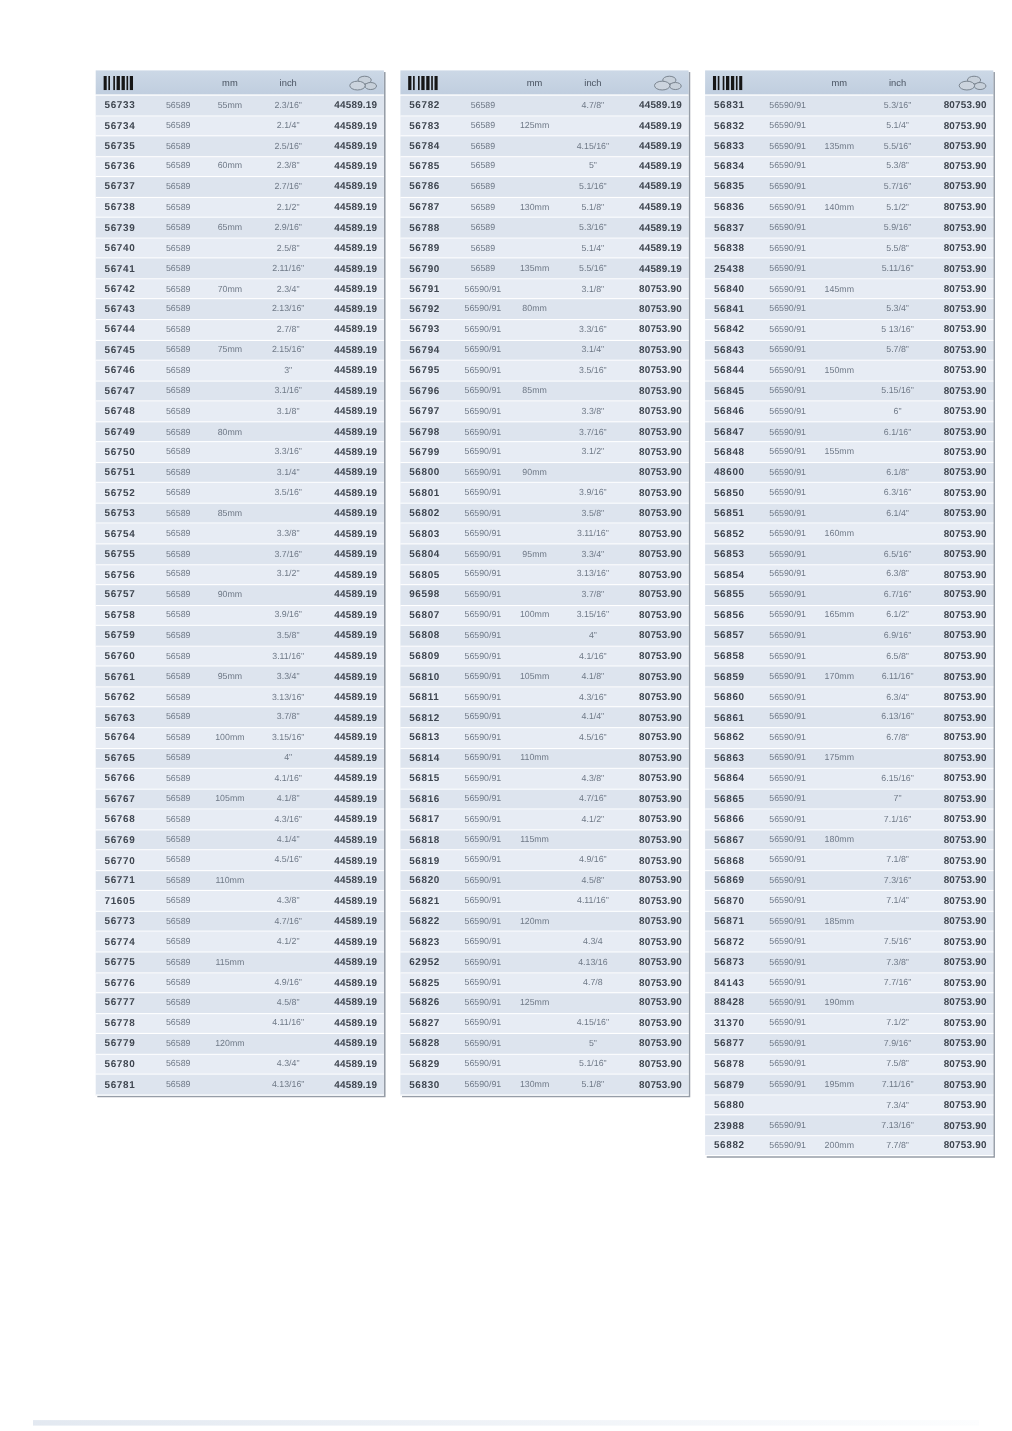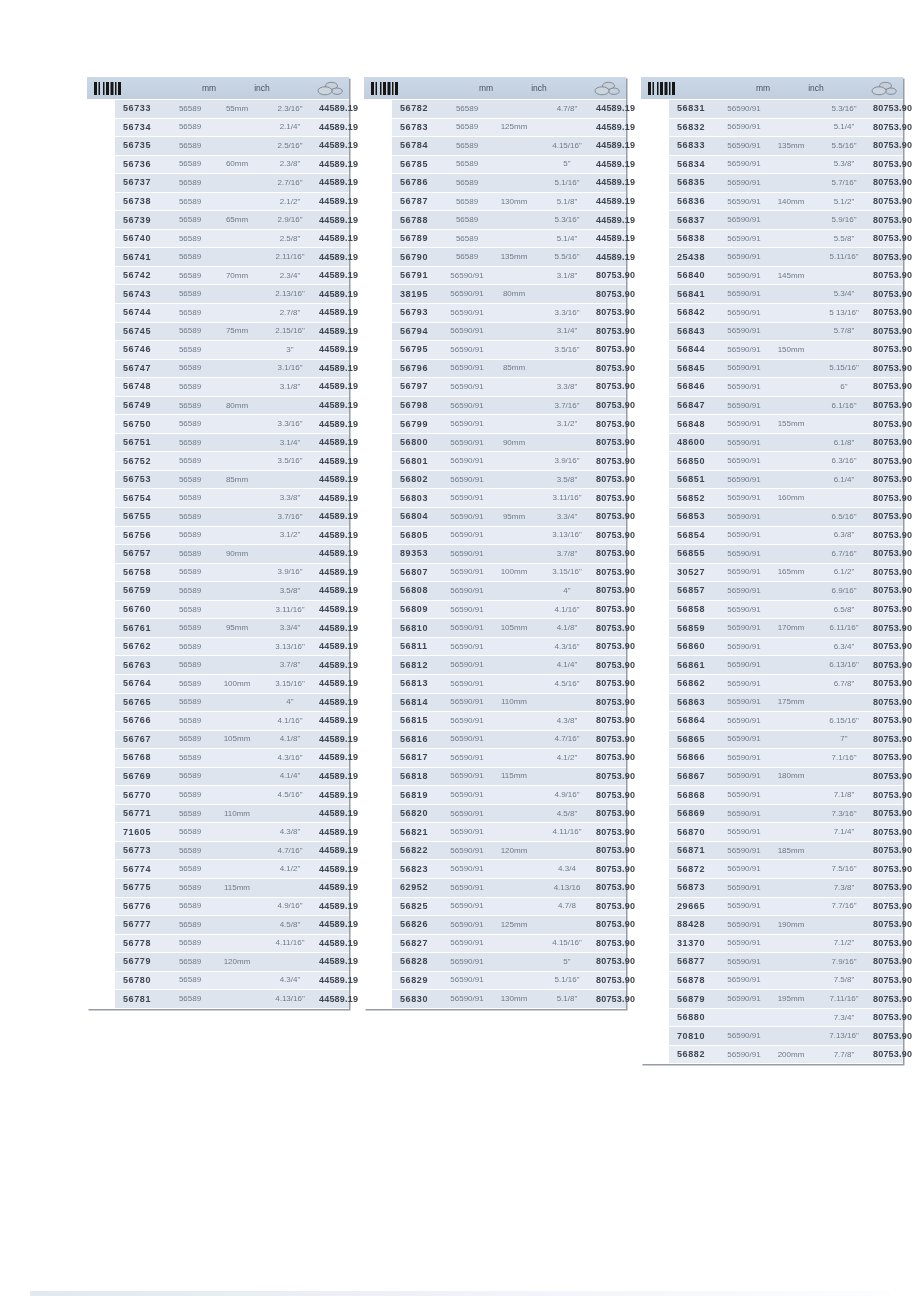--- a/index.html
+++ b/index.html
@@ -1,42 +1,42 @@
 <!DOCTYPE html>
 <html><head>
 <meta charset="utf-8">
 <style>
   html,body{margin:0;padding:0;background:#ffffff;}
   body{
     width:920px;height:1301px;position:relative;overflow:hidden;
     font-family:"Liberation Sans",sans-serif;
   }
   .tables{
-    position:absolute;left:55px;top:77px;
+    position:absolute;left:55px;top:64px;
     display:flex;gap:15px;align-items:flex-start;padding-left:32px;
   }
   .price-table{
     width:262px;background:#ffffff;
     box-shadow:1.5px 1.5px 0 0 #969da7;
   }
   .thead{
     height:22px;
     background:linear-gradient(#ccd8e6,#c0cedf);
     display:grid;
     grid-template-columns:52px 46px 48px 58px 1fr;
     align-items:center;
     border-bottom:1px solid #ffffff;
   }
   .thead .hcell{display:flex;align-items:center;justify-content:center;}
   .thead .h-barcode{justify-content:flex-start;padding-left:7px;}
   .thead .h-price{justify-content:flex-end;padding-right:5px;}
   .hlabel{
     font-size:8.5px;color:#495361;line-height:1;
   }
-  .rows{display:block;margin-left:28px;}
+  .rows{display:block;}
   .row{
     display:grid;
     grid-template-columns:52px 46px 48px 58px 1fr;
     align-items:center;
     height:17.55px;
     border-bottom:1px solid #ffffff;
   }
   .row:nth-child(odd){background:#dde4ee;}
   .row:nth-child(even){background:#e7ecf4;}
   .c-id{
@@ -522,21 +522,21 @@
           <span class="c-price">44589.19</span>
         </div>
         <div class="row">
           <span class="c-id">56791</span>
           <span class="c-ref">56590/91</span>
           <span class="c-mm"></span>
           <span class="c-inch">3.1/8"</span>
           <span class="c-price">80753.90</span>
         </div>
         <div class="row">
-          <span class="c-id">38195</span>
+          <span class="c-id">56792</span>
           <span class="c-ref">56590/91</span>
           <span class="c-mm">80mm</span>
           <span class="c-inch"></span>
           <span class="c-price">80753.90</span>
         </div>
         <div class="row">
           <span class="c-id">56793</span>
           <span class="c-ref">56590/91</span>
           <span class="c-mm"></span>
           <span class="c-inch">3.3/16"</span>
@@ -620,21 +620,21 @@
           <span class="c-price">80753.90</span>
         </div>
         <div class="row">
           <span class="c-id">56805</span>
           <span class="c-ref">56590/91</span>
           <span class="c-mm"></span>
           <span class="c-inch">3.13/16"</span>
           <span class="c-price">80753.90</span>
         </div>
         <div class="row">
-          <span class="c-id">89353</span>
+          <span class="c-id">96598</span>
           <span class="c-ref">56590/91</span>
           <span class="c-mm"></span>
           <span class="c-inch">3.7/8"</span>
           <span class="c-price">80753.90</span>
         </div>
         <div class="row">
           <span class="c-id">56807</span>
           <span class="c-ref">56590/91</span>
           <span class="c-mm">100mm</span>
           <span class="c-inch">3.15/16"</span>
@@ -998,21 +998,21 @@
           <span class="c-price">80753.90</span>
         </div>
         <div class="row">
           <span class="c-id">56855</span>
           <span class="c-ref">56590/91</span>
           <span class="c-mm"></span>
           <span class="c-inch">6.7/16"</span>
           <span class="c-price">80753.90</span>
         </div>
         <div class="row">
-          <span class="c-id">30527</span>
+          <span class="c-id">56856</span>
           <span class="c-ref">56590/91</span>
           <span class="c-mm">165mm</span>
           <span class="c-inch">6.1/2"</span>
           <span class="c-price">80753.90</span>
         </div>
         <div class="row">
           <span class="c-id">56857</span>
           <span class="c-ref">56590/91</span>
           <span class="c-mm"></span>
           <span class="c-inch">6.9/16"</span>
@@ -1124,21 +1124,21 @@
           <span class="c-price">80753.90</span>
         </div>
         <div class="row">
           <span class="c-id">56873</span>
           <span class="c-ref">56590/91</span>
           <span class="c-mm"></span>
           <span class="c-inch">7.3/8"</span>
           <span class="c-price">80753.90</span>
         </div>
         <div class="row">
-          <span class="c-id">29665</span>
+          <span class="c-id">84143</span>
           <span class="c-ref">56590/91</span>
           <span class="c-mm"></span>
           <span class="c-inch">7.7/16"</span>
           <span class="c-price">80753.90</span>
         </div>
         <div class="row">
           <span class="c-id">88428</span>
           <span class="c-ref">56590/91</span>
           <span class="c-mm">190mm</span>
           <span class="c-inch"></span>
@@ -1173,21 +1173,21 @@
           <span class="c-price">80753.90</span>
         </div>
         <div class="row">
           <span class="c-id">56880</span>
           <span class="c-ref"></span>
           <span class="c-mm"></span>
           <span class="c-inch">7.3/4"</span>
           <span class="c-price">80753.90</span>
         </div>
         <div class="row">
-          <span class="c-id">70810</span>
+          <span class="c-id">23988</span>
           <span class="c-ref">56590/91</span>
           <span class="c-mm"></span>
           <span class="c-inch">7.13/16"</span>
           <span class="c-price">80753.90</span>
         </div>
         <div class="row">
           <span class="c-id">56882</span>
           <span class="c-ref">56590/91</span>
           <span class="c-mm">200mm</span>
           <span class="c-inch">7.7/8"</span>

